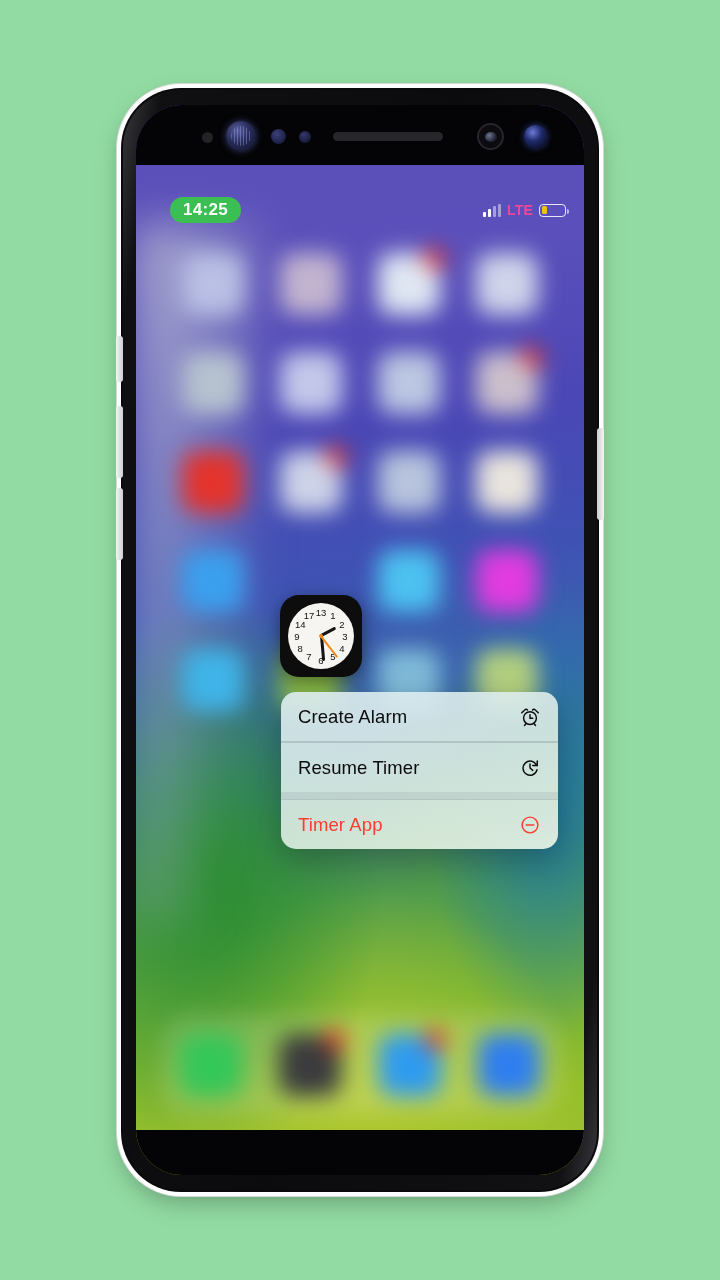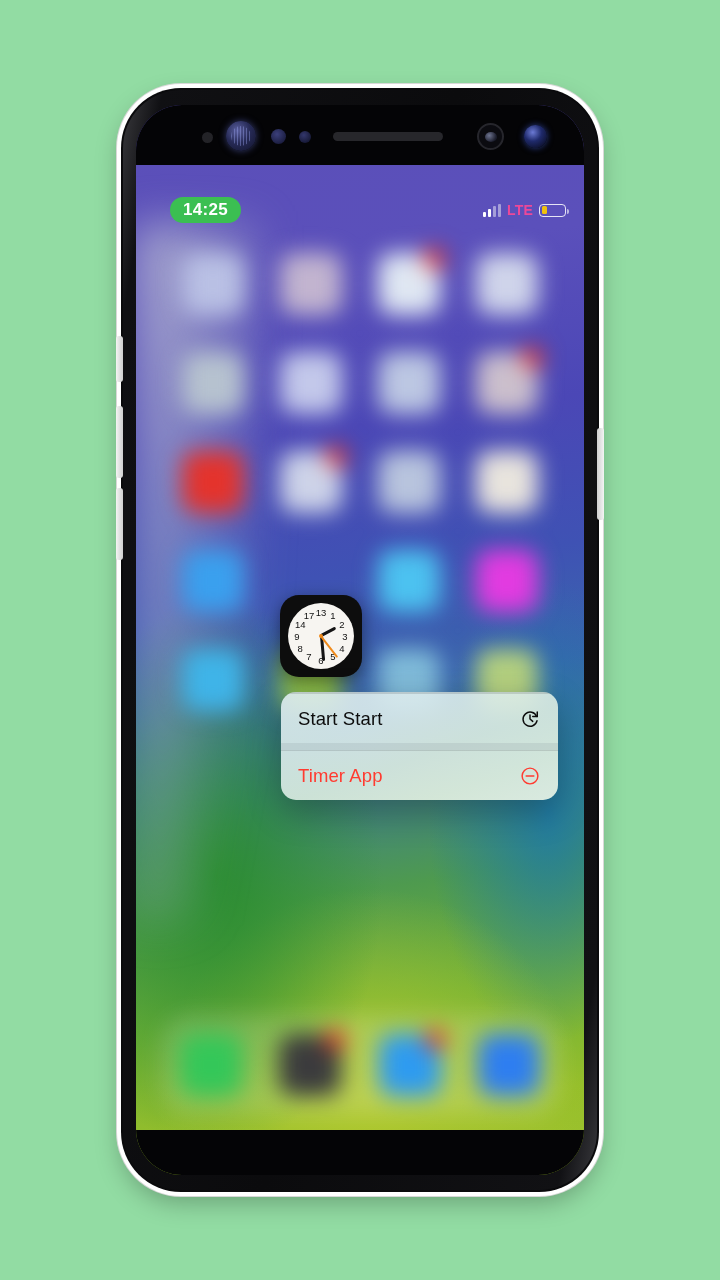--- a/index.html
+++ b/index.html
@@ -383,24 +383,39 @@
               <span class="numeral" style="left: 33px; top: 9px;">13</span>
             </div>
           <div class="hand" id="hand-hour" style="transform: rotate(62deg);"></div>
           <div class="hand" id="hand-min" style="transform: rotate(175deg);"></div>
           <div class="hand" id="hand-sec" style="transform: rotate(142deg); background: rgb(240, 139, 28);"></div>
           <div id="clock-pin" style="background: rgb(240, 139, 28);"></div>
         </div>
       </div>
 
       <div id="context-menu">
+          <div class="menu-item">
+            <span class="menu-label">Create Alarm</span>
+            <span>
+              <svg class="ic" viewBox="0 0 24 24" width="22" height="22" fill="none" stroke="#0c0c0c" stroke-width="1.6" stroke-linecap="round">
+                <circle cx="12" cy="13.2" r="7"></circle>
+                <path d="M12 9.5v3.9h3"></path>
+                <path d="M5.4 5.1 3 7.4"></path>
+                <path d="M18.6 5.1 21 7.4"></path>
+                <path d="M6.2 4.4a2.2 2.2 0 0 1 3.1 0"></path>
+                <path d="M14.7 4.4a2.2 2.2 0 0 1 3.1 0"></path>
+                <path d="M7.6 19.2 6 21.2"></path>
+                <path d="M16.4 19.2 18 21.2"></path>
+              </svg>
+            </span>
+          </div>
           <div class="sep-thin"></div>
           <div class="sep-thin"></div>
           <div class="menu-item">
-            <span class="menu-label">Start Start</span>
+            <span class="menu-label">Resume Timer</span>
             <span>
               <svg class="ic" viewBox="0 0 24 24" width="22" height="22" fill="none" stroke="#0c0c0c" stroke-width="1.6" stroke-linecap="round">
                 <path d="M19.2 9.2A7.7 7.7 0 1 0 19.6 14"></path>
                 <path d="M19.9 4.3v4.9h-4.9"></path>
                 <path d="M12 7.6V12l3 2.6"></path>
               </svg>
             </span>
           </div>
           <div class="sep-thick"></div>
           <div class="sep-thin"></div>

